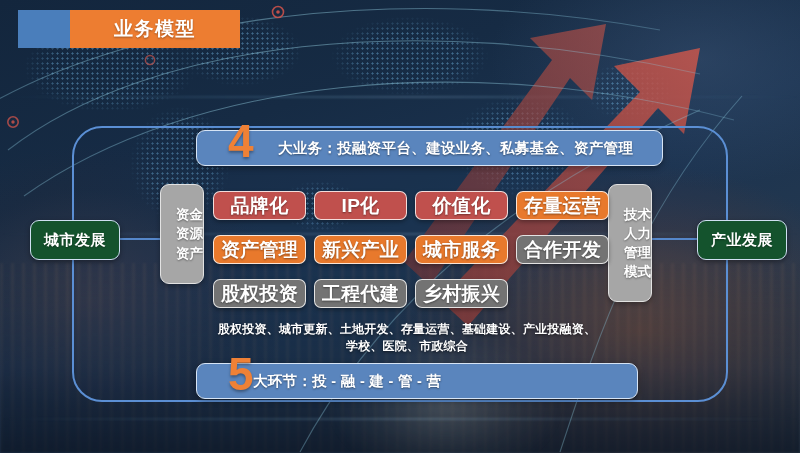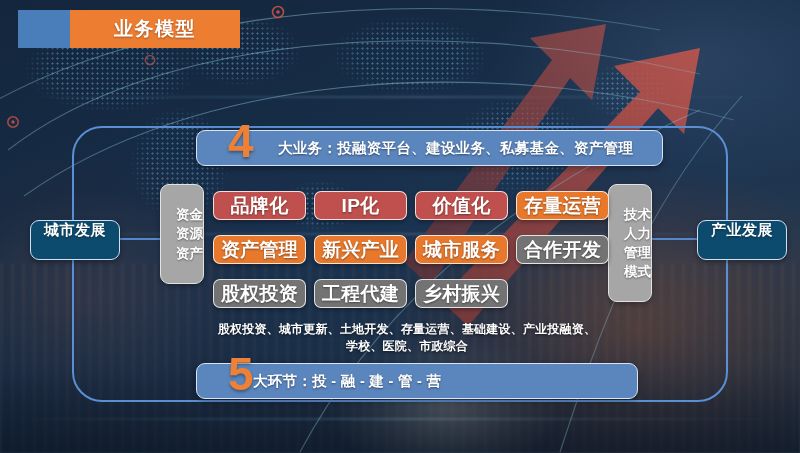--- a/index.html
+++ b/index.html
@@ -81,22 +81,22 @@
   #main-frame{
     position:absolute;left:72px;top:126px;width:656px;height:276px;
     border:2px solid #5b8fd4;border-radius:30px;
     box-sizing:border-box;
     background:rgba(30,55,88,0.08);
   }
 
   
   .side-badge{
     position:absolute;width:88px;height:38px;border-radius:9px;
-    background:#0c4a6e;border:1.5px solid #cfe0f2;
-    display:flex;align-items:flex-start;justify-content:center;
+    background:#14532d;border:1.5px solid #cfe0f2;
+    display:flex;align-items:center;justify-content:center;
     box-shadow:0 2px 5px rgba(0,0,0,.35);
   }
   .side-badge span{
     color:#fff;font-size:15px;font-weight:bold;letter-spacing:.5px;
     text-shadow:0 1px 2px rgba(0,0,0,.4);
   }
   #badge-left{left:30px;top:220px;}
   #badge-right{left:697px;top:220px;}
 
   

